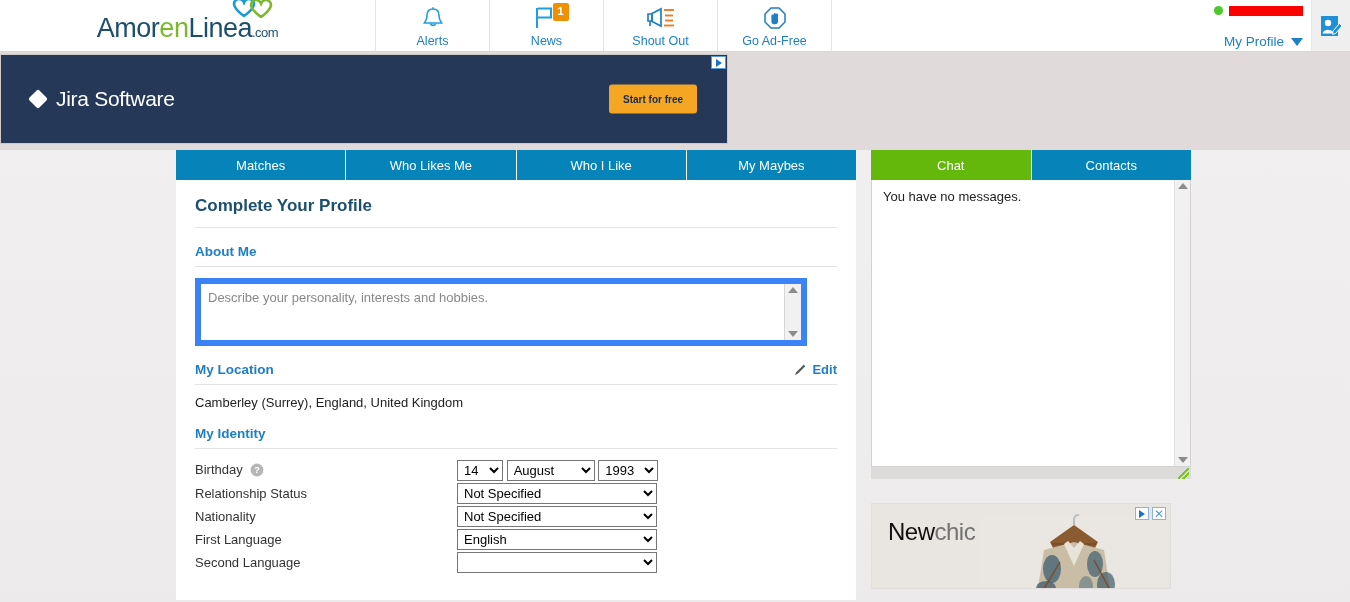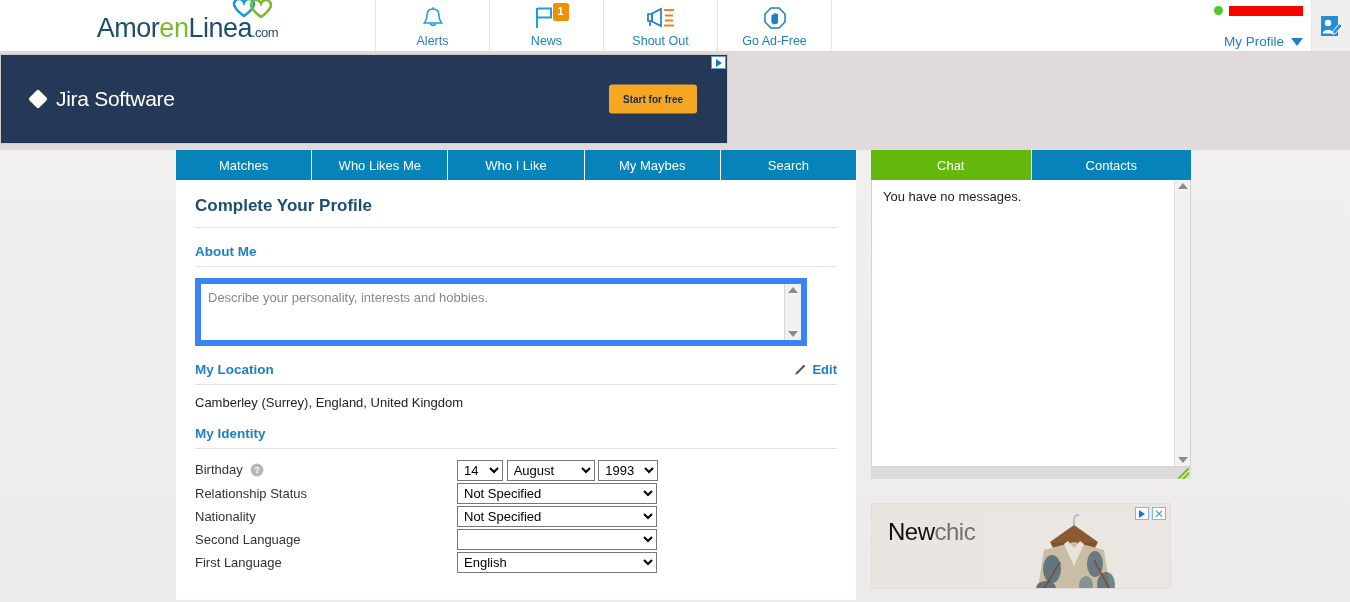--- a/index.html
+++ b/index.html
@@ -525,21 +525,20 @@
 <div class="main">
   <div class="gutter-l"></div>
 
   <div class="content-col">
 
     <div class="tabs">
       <div class="tab">Matches</div>
       <div class="tab">Who Likes Me</div>
       <div class="tab">Who I Like</div>
       <div class="tab">My Maybes</div>
-      <div class="tab">Search</div>
     </div>
 
     <div class="panel">
 
       <h1 class="page-title">Complete Your Profile</h1>
 
       <div class="section-head">
         <span>About Me</span>
       </div>
 
@@ -604,32 +603,32 @@
         </tr>
         <tr>
           <td class="ident-label">Nationality</td>
           <td>
             <select class="sel-wide">
               <option>Not Specified</option>
             </select>
           </td>
         </tr>
         <tr>
+          <td class="ident-label">First Language</td>
+          <td>
+            <select class="sel-wide">
+              <option>English</option>
+            </select>
+          </td>
+        </tr>
+        <tr>
           <td class="ident-label">Second Language</td>
           <td>
             <select class="sel-wide">
               <option></option>
-            </select>
-          </td>
-        </tr>
-        <tr>
-          <td class="ident-label">First Language</td>
-          <td>
-            <select class="sel-wide">
-              <option>English</option>
             </select>
           </td>
         </tr>
       </tbody>
         </table>
 
     </div>
   </div>
 
   <div class="side-col">

